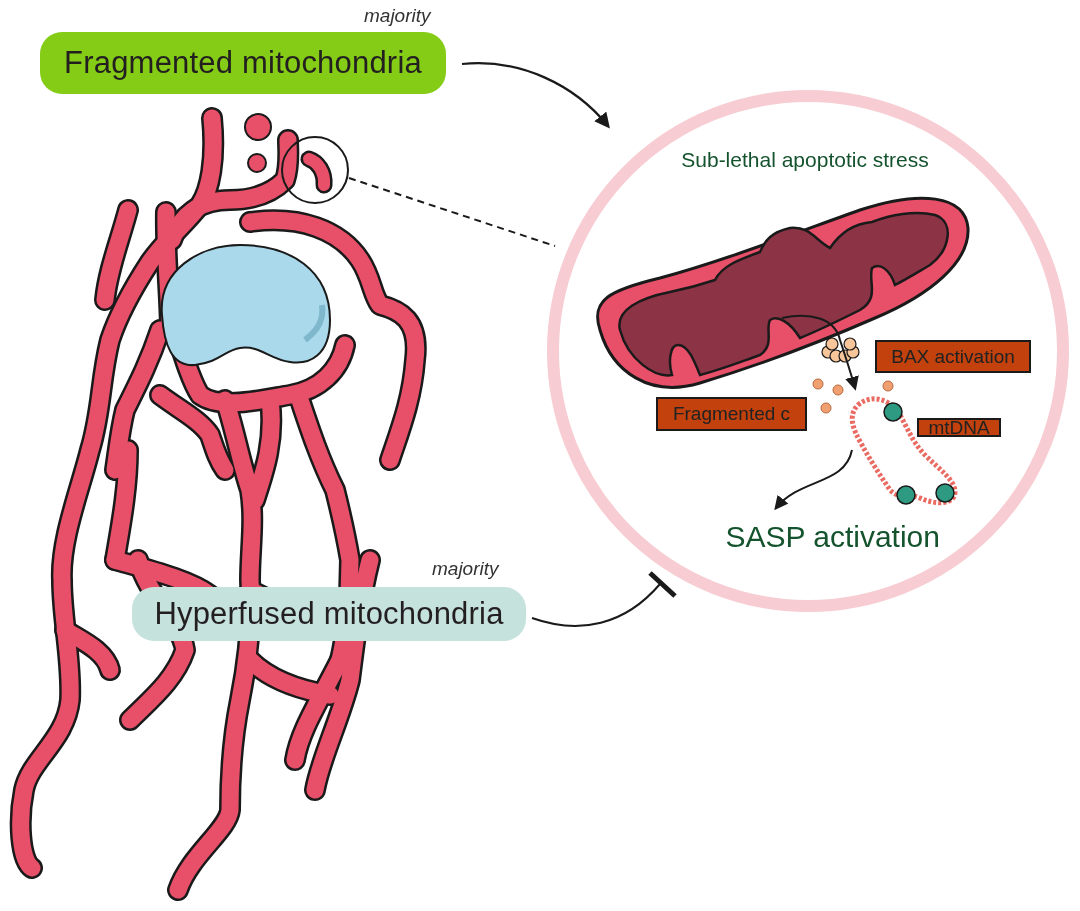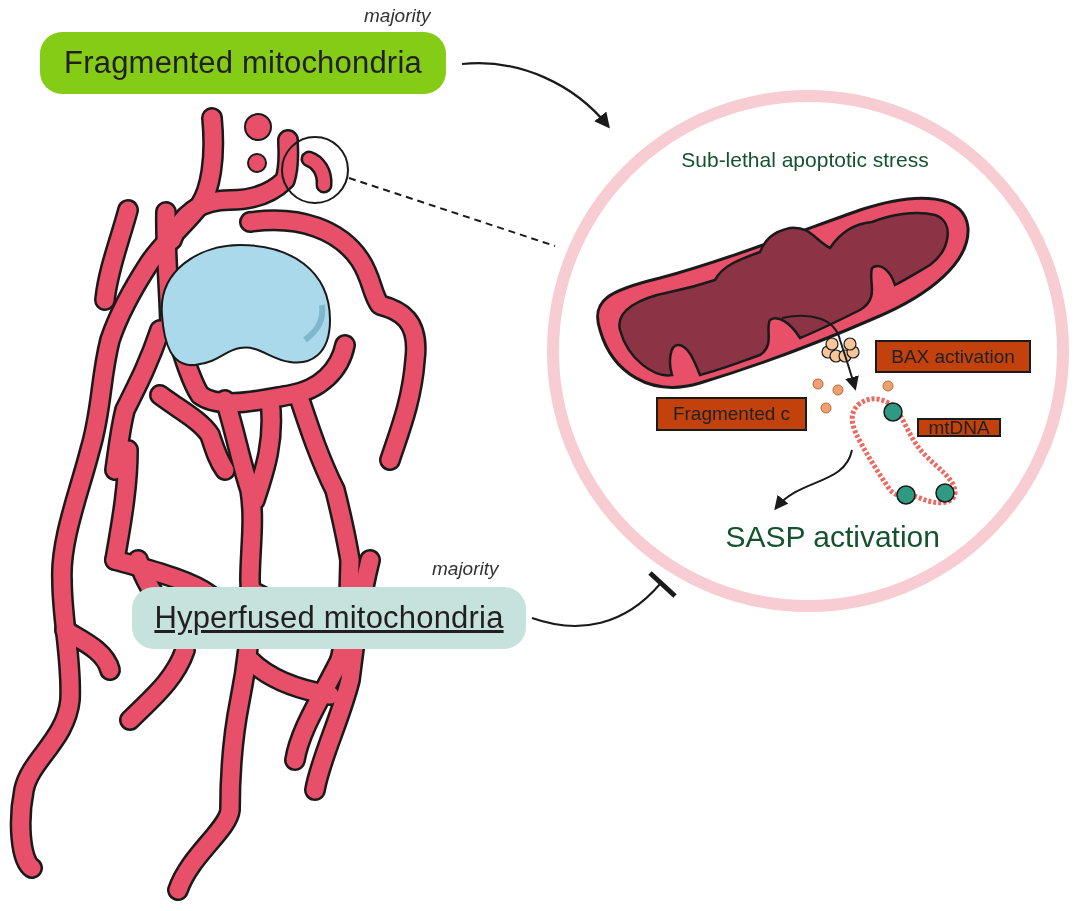--- a/index.html
+++ b/index.html
@@ -2,21 +2,21 @@
 <html><head>
 <meta charset="utf-8">
 <style>
   html, body { margin: 0; padding: 0; background: #ffffff; }
   body { width: 1080px; height: 911px; position: relative; overflow: hidden;
          font-family: "Liberation Sans", sans-serif; color: #222; }
   svg#fig { position: absolute; left: 0; top: 0; }
   .pill { position: absolute; border-radius: 22px; display: flex; align-items: center;
           justify-content: center; font-size: 31px; color: #231f20; letter-spacing: 0.2px; }
   #pill-frag { left: 40px; top: 32px; width: 406px; height: 62px; background: #84cc16; }
-  #pill-hyper { left: 132px; top: 587px; width: 394px; height: 62px; background: #c6e2dd; text-decoration: underline; }
+  #pill-hyper { left: 132px; top: 587px; width: 394px; height: 54px; background: #c6e2dd; }
   .note { position: absolute; font-style: italic; font-size: 19px; color: #333; }
   #note-minority { left: 364px; top: 5px; }
   #note-majority { left: 432px; top: 558px; }
   .label-box { position: absolute; background: #c2410c; border: 2px solid #1a1a1a;
                font-size: 19px; color: #222; display: flex; align-items: center;
                justify-content: center; box-sizing: border-box; }
   #lbl-bax { left: 875px; top: 340px; width: 156px; height: 33px; }
   #lbl-cyto { left: 656px; top: 397px; width: 151px; height: 34px; }
   #lbl-mtdna { left: 917px; top: 418px; width: 84px; height: 19px; }
   .title-text { position: absolute; font-size: 21px; color: #14532d; }

